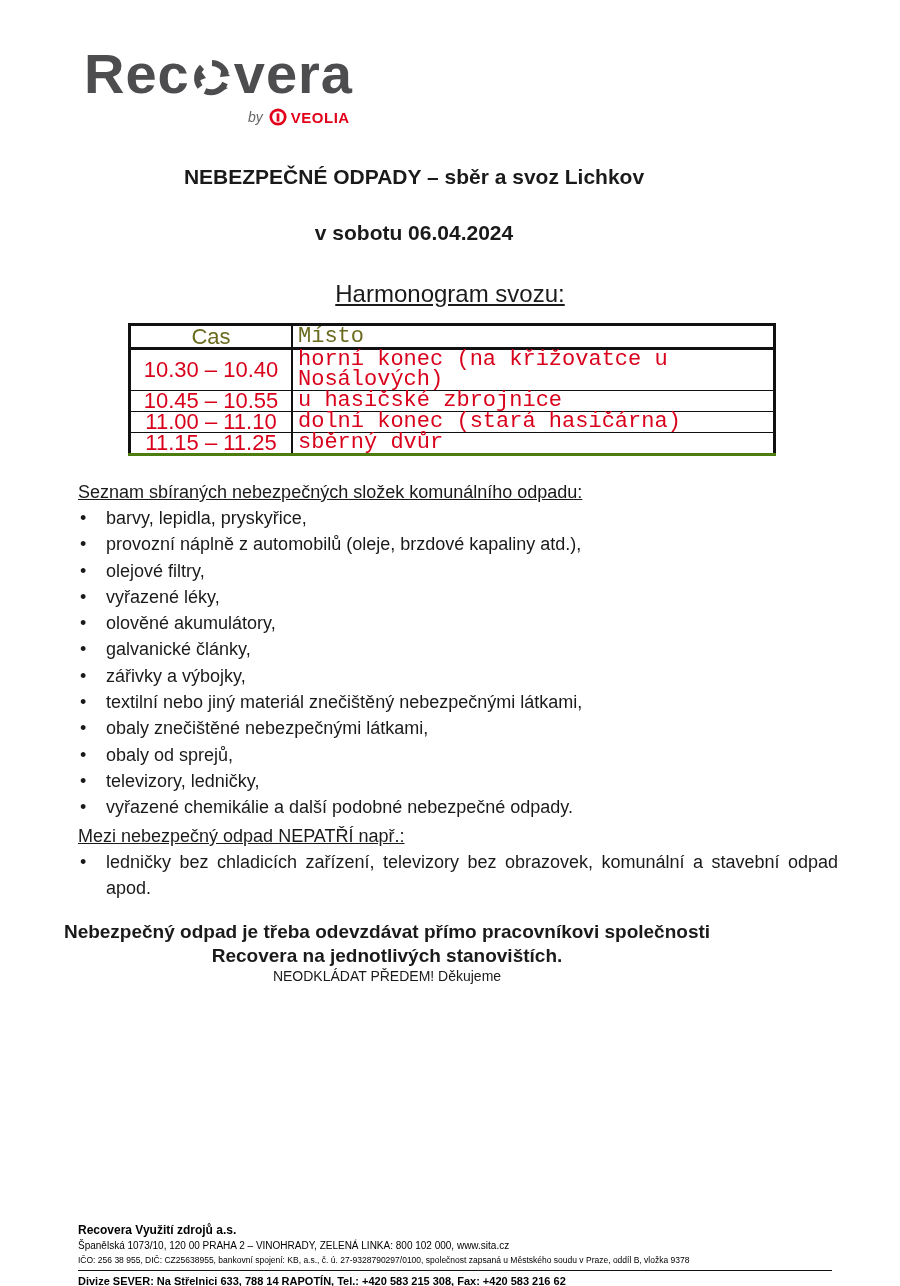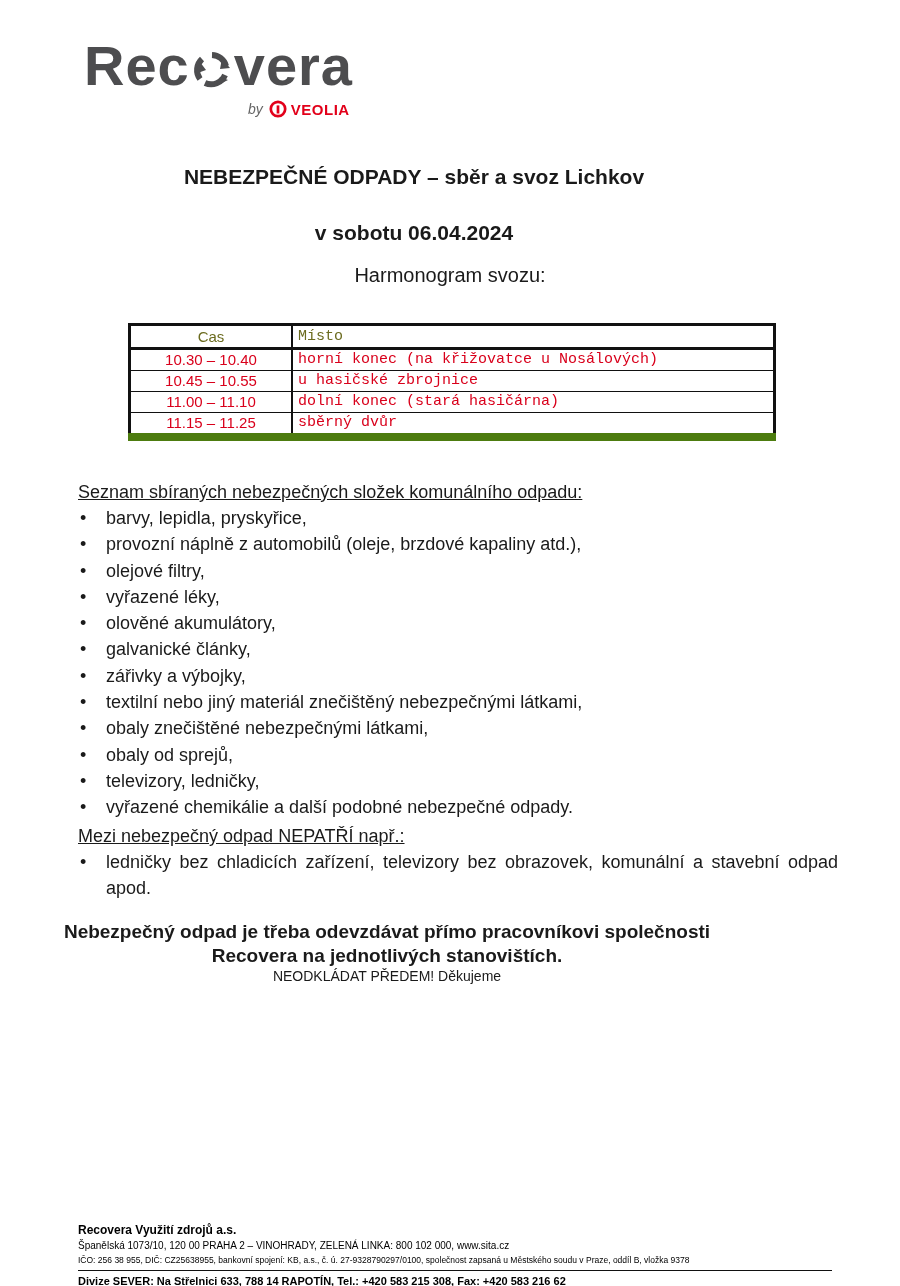--- a/index.html
+++ b/index.html
@@ -1,44 +1,44 @@
 <!DOCTYPE html>
 <html><head>
   <meta charset="utf-8">
   <style>
     html, body { margin: 0; padding: 0; background: #ffffff; }
     body {
       width: 900px; height: 1286px; position: relative; overflow: hidden;
       font-family: "Liberation Sans", sans-serif; color: #1a1a1a;
     }
-    .logo { position: absolute; left: 84px; top: 36px; width: 280px; height: 90px; text-align: center; }
+    .logo { position: absolute; left: 84px; top: 44px; width: 280px; height: 90px; text-align: center; }
     .logo-word {
       font-family: "Liberation Sans", sans-serif; font-size: 56px; font-weight: bold;
       color: #4d4d4f; letter-spacing: 1px; line-height: 60px; display: flex; align-items: center;
     }
     .logo-o { display: inline-block; width: 40px; height: 40px; margin: 8px 2px 0 2px; }
     .logo-by {
       position: absolute; left: 164px; top: 64px; display: flex; align-items: center;
       font-size: 14px; color: #666; font-style: italic;
     }
     .veolia-mark { width: 18px; height: 18px; margin: 0 4px 0 6px; }
     .veolia-text { color: #e2001a; font-weight: bold; font-style: normal; font-size: 15px; letter-spacing: 0.5px; }
 
     .title { position: absolute; left: 0; width: 828px; text-align: center; font-weight: bold; font-size: 21px; color: #1a1a1a; }
     .title1 { top: 165px; }
     .title2 { top: 221px; }
-    .harmon { position: absolute; top: 264px; left: 0; width: 900px; text-align: center; font-size: 20px; }
+    .harmon { position: absolute; top: 280px; left: 0; width: 900px; text-align: center; font-size: 24px; text-decoration: underline; }
 
-    .sched { position: absolute; left: 128px; top: 323px; width: 648px; border-collapse: collapse; font-size: 15px; }
+    .sched { position: absolute; left: 128px; top: 323px; width: 648px; border-collapse: collapse; font-size: 22px; }
     .sched td { padding: 0 0 0 5px; line-height: 20px; height: 20px; border: 1px solid #111; }
     .sched tr.head td { color: #6b6b1f; border-top: 3px solid #111; border-bottom: 3px solid #111; height: 21px; }
     .sched td.t { width: 160px; text-align: center; padding: 0; border-left: 3px solid #111; border-right: 2px solid #111; }
     .sched td.m { border-right: 3px solid #111; font-family: Liberation Mono, monospace; }
     .sched tr.row td { color: #d9001b; }
-    .sched tr.last td { border-bottom: 8px solid #4d7c0f; margin-top: 27px; }
+    .sched tr.last td { border-bottom: 3px solid #4d7c0f; margin-top: 27px; }
 
     .section { position: absolute; left: 78px; width: 760px; font-size: 18px; color: #1a1a1a; }
     .sec-head { text-decoration: underline; line-height: 26px; }
     ul.bul { list-style: none; margin: 0; padding: 0; }
     ul.bul li { position: relative; padding-left: 28px; line-height: 26.3px; }
     ul.bul li::before { content: "\2022"; position: absolute; left: 2px; top: 0; font-size: 18px; }
     .sec1 { top: 479px; }
     .sec2 { top: 823px; }
     .sec2 li { text-align: justify; text-align-last: left; line-height: 26px; }
 

